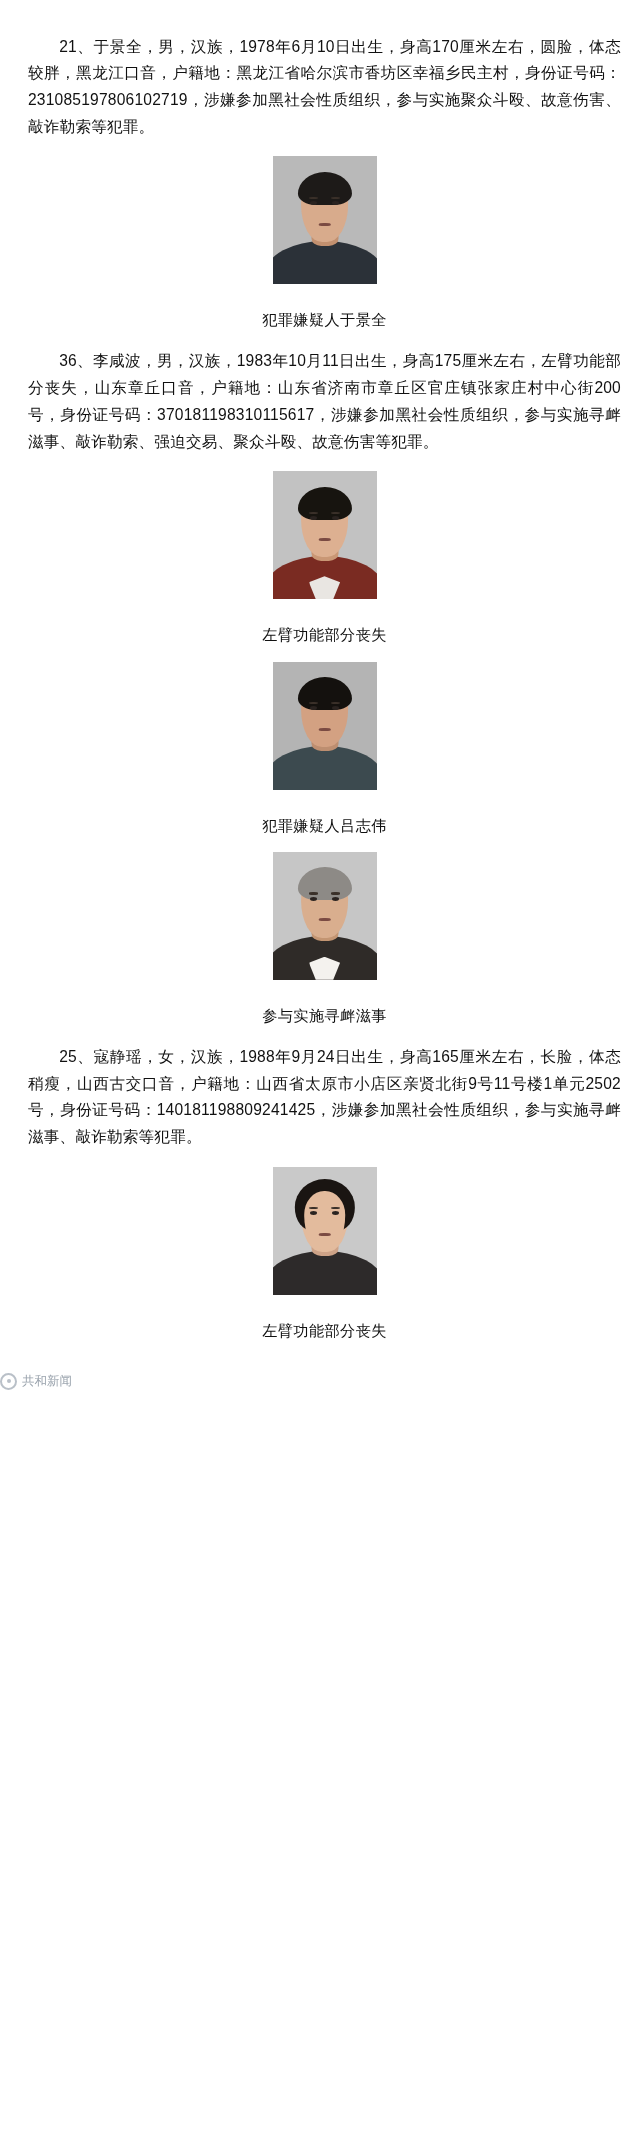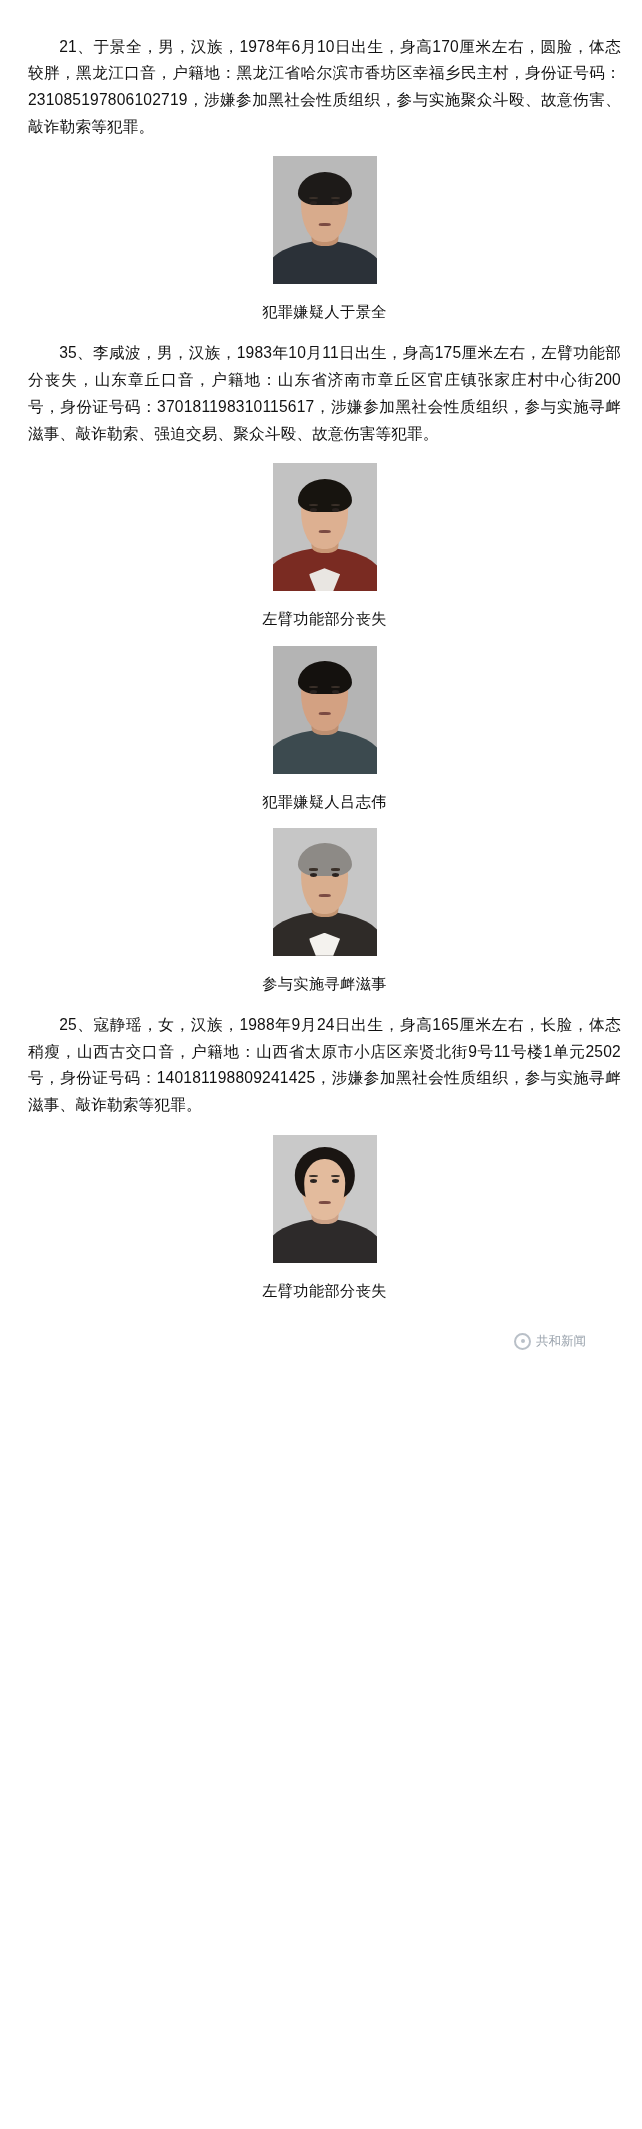--- a/index.html
+++ b/index.html
@@ -39,21 +39,21 @@
   .photo-frame {
     display: inline-block;
     width: 104px;
     height: 128px;
     overflow: hidden;
     position: relative;
     background: #cfcfcf;
     vertical-align: top;
   }
   .caption {
-    margin-top: 16px;
+    margin-top: 24px;
     font-size: 15.2px;
     line-height: 1.6;
     text-align: center;
     color: #111111;
     letter-spacing: 0.4px;
   }
   
   .portrait {
     position: absolute;
     inset: 0;
@@ -134,21 +134,21 @@
     bottom: 0;
     width: 30%;
     height: 18%;
     background: #f2f0ec;
     clip-path: polygon(50% 0, 100% 26%, 78% 100%, 22% 100%, 0 26%);
   }
   .footer {
     width: 586px;
     box-sizing: border-box;
     padding: 8px 0 10px 0;
-    text-align: right;
+    text-align: left;
     background: #ffffff;
   }
   .footer-inner {
     display: inline-flex;
     align-items: center;
     gap: 5px;
     font-size: 12.5px;
     color: #9aa3ad;
   }
   .weibo-eye {
@@ -191,21 +191,21 @@
           <div class="eye l"></div>
             <div class="eye r"></div>
           <div class="mouth"></div>
         </div>
       </div>
       <div class="caption">犯罪嫌疑人于景全</div>
     </div>
   </div>
 
   <div class="entry">
-    <p class="entry-text">35、李咸波，男，汉族，1983年10月11日出生，身高175厘米左右，左臂功能部分丧失，山东章丘口音，户籍地：山东省济南市章丘区官庄镇张家庄村中心街200号，身份证号码：370181198310115617，涉嫌参加黑社会性质组织，参与实施寻衅滋事、敲诈勒索、强迫交易、聚众斗殴、故意伤害等犯罪。</p>
+    <p class="entry-text">36、李咸波，男，汉族，1983年10月11日出生，身高175厘米左右，左臂功能部分丧失，山东章丘口音，户籍地：山东省济南市章丘区官庄镇张家庄村中心街200号，身份证号码：370181198310115617，涉嫌参加黑社会性质组织，参与实施寻衅滋事、敲诈勒索、强迫交易、聚众斗殴、故意伤害等犯罪。</p>
     <div class="photo-block">
       <div class="photo-frame">
         <div class="portrait">
           <div class="bg" style="background:#c2c2c2"></div>
           <div class="shoulders" style="background:#7a2b22"></div>
           <div class="neck" style="background:#c99775"></div>
           <div class="face" style="background:#ddb091"></div>
           <div class="hair" style="background:#17140f"></div>
           <div class="brow l"></div>
             <div class="brow r"></div>

